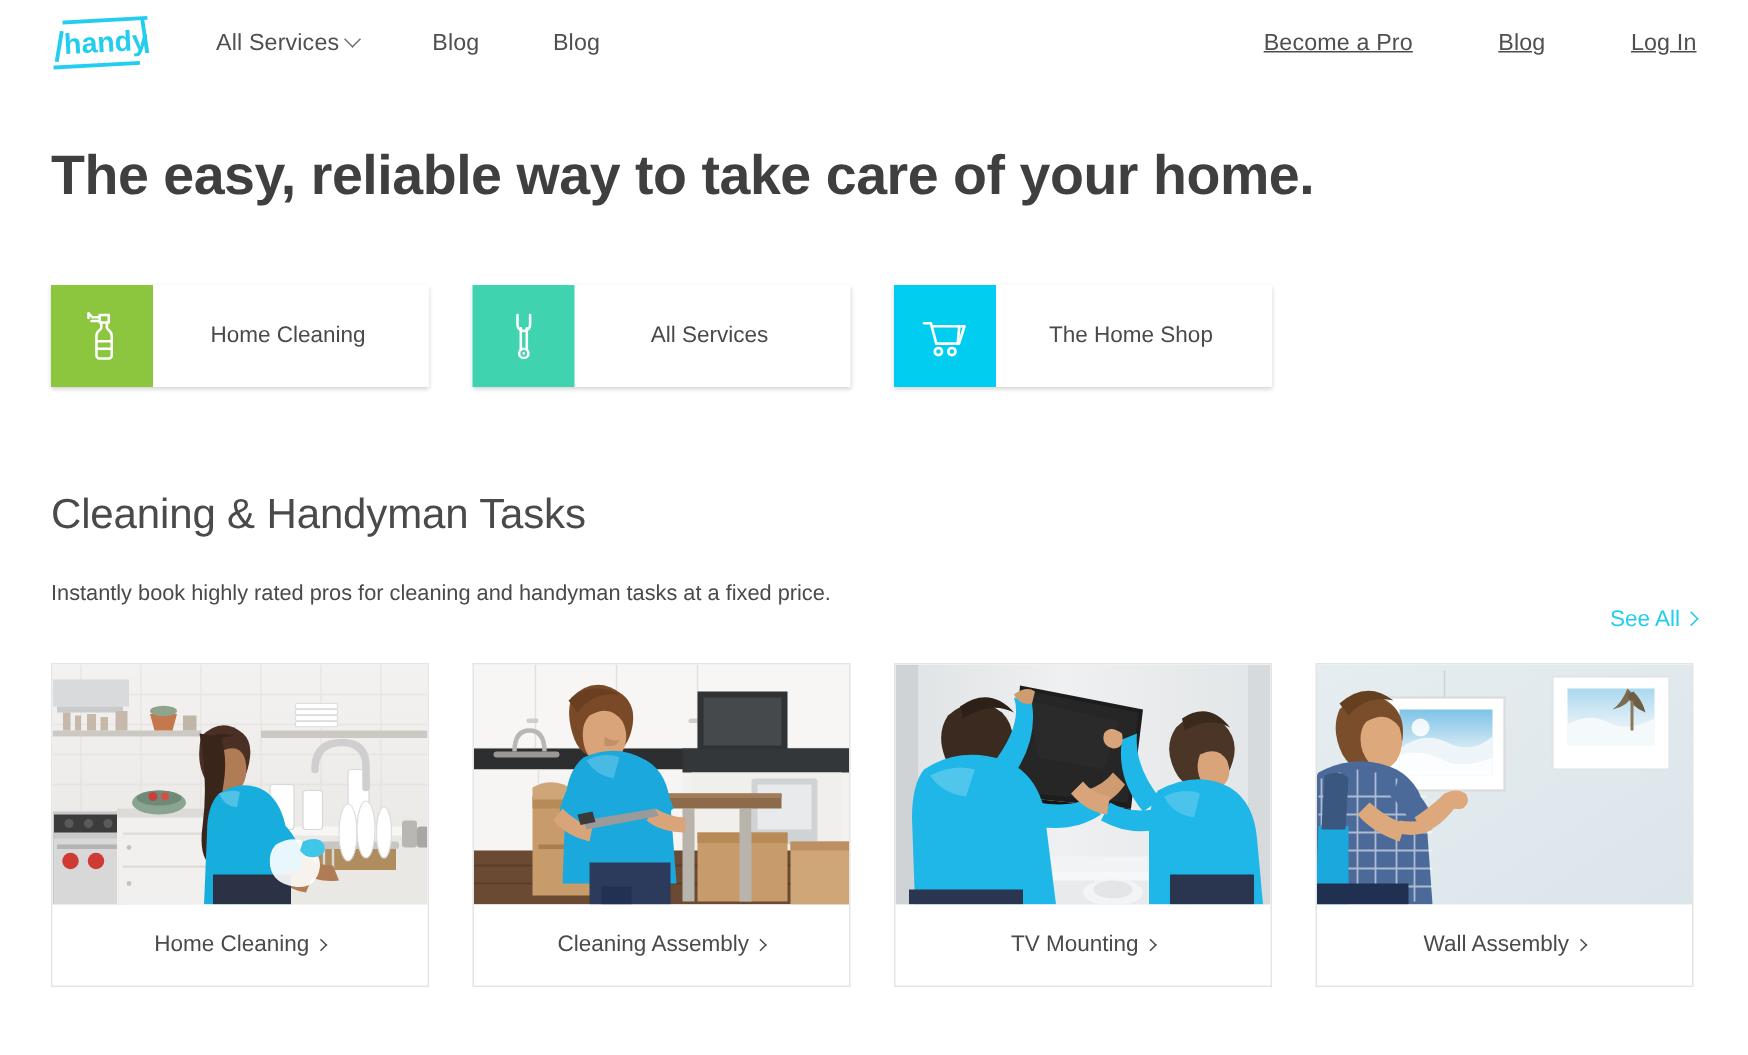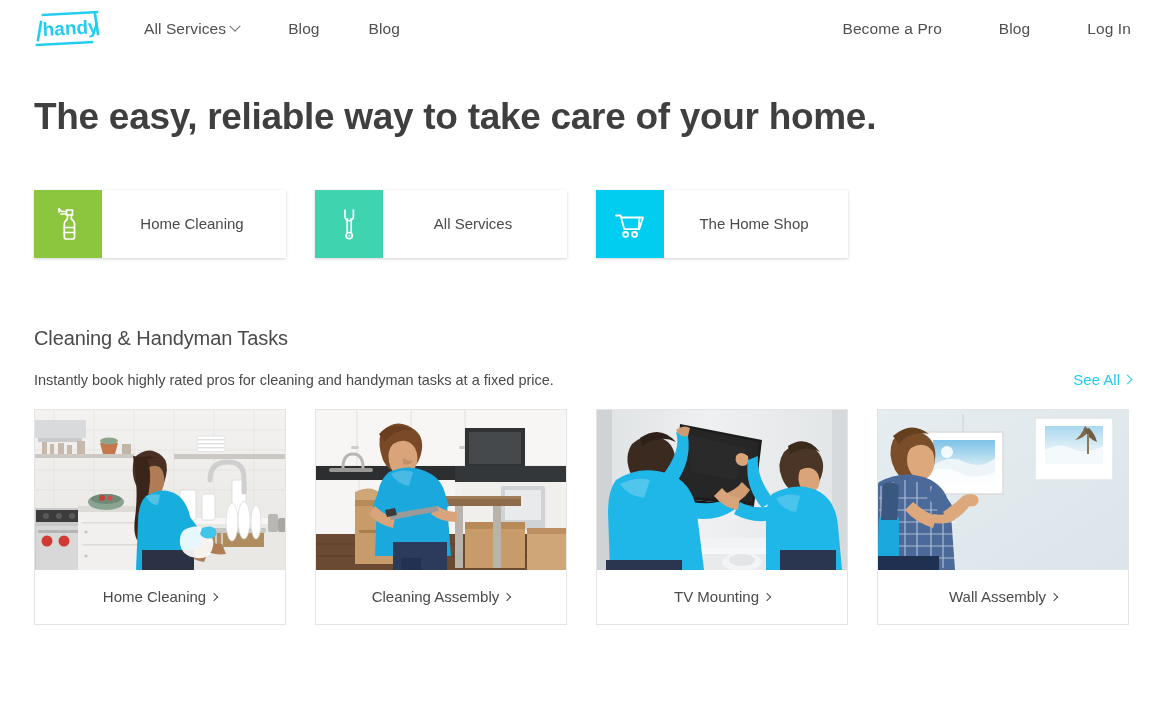--- a/index.html
+++ b/index.html
@@ -45,20 +45,21 @@
     display: inline-block;
     width: 8px; height: 8px;
     border-right: 1.4px solid #6f6f6f;
     border-bottom: 1.4px solid #6f6f6f;
     transform: rotate(45deg) translate(-2px,-2px);
   }
   .nav-right {
     margin-left: auto;
     display: flex;
     align-items: center;
+    text-decoration: underline;
   }
   .nav-right .nav-item { margin-left: 57px; }
 
   
   .hero {
     padding: 38px 24px 0 34px;
   }
   .hero h1 {
     font-size: 37px;
     font-weight: bold;
@@ -98,29 +99,30 @@
     font-size: 15px;
     color: #4a4a4a;
     padding-right: 4px;
   }
 
   
   .section {
     padding: 69px 34px 0 34px;
   }
   .section h2 {
-    font-size: 20px;
+    font-size: 28px;
     font-weight: normal;
     color: #4a4a4a;
     letter-spacing: -0.1px;
   }
   .section-sub-row {
     display: flex;
     align-items: baseline;
-    margin-top: 21px;
+    margin-top: 29px;
+    flex-direction: column;
   }
   .section-sub {
     font-size: 14.5px;
     color: #4a4a4a;
   }
   .see-all {
     margin-left: auto;
     font-size: 15px;
     color: #21cdf0;
     cursor: pointer;

